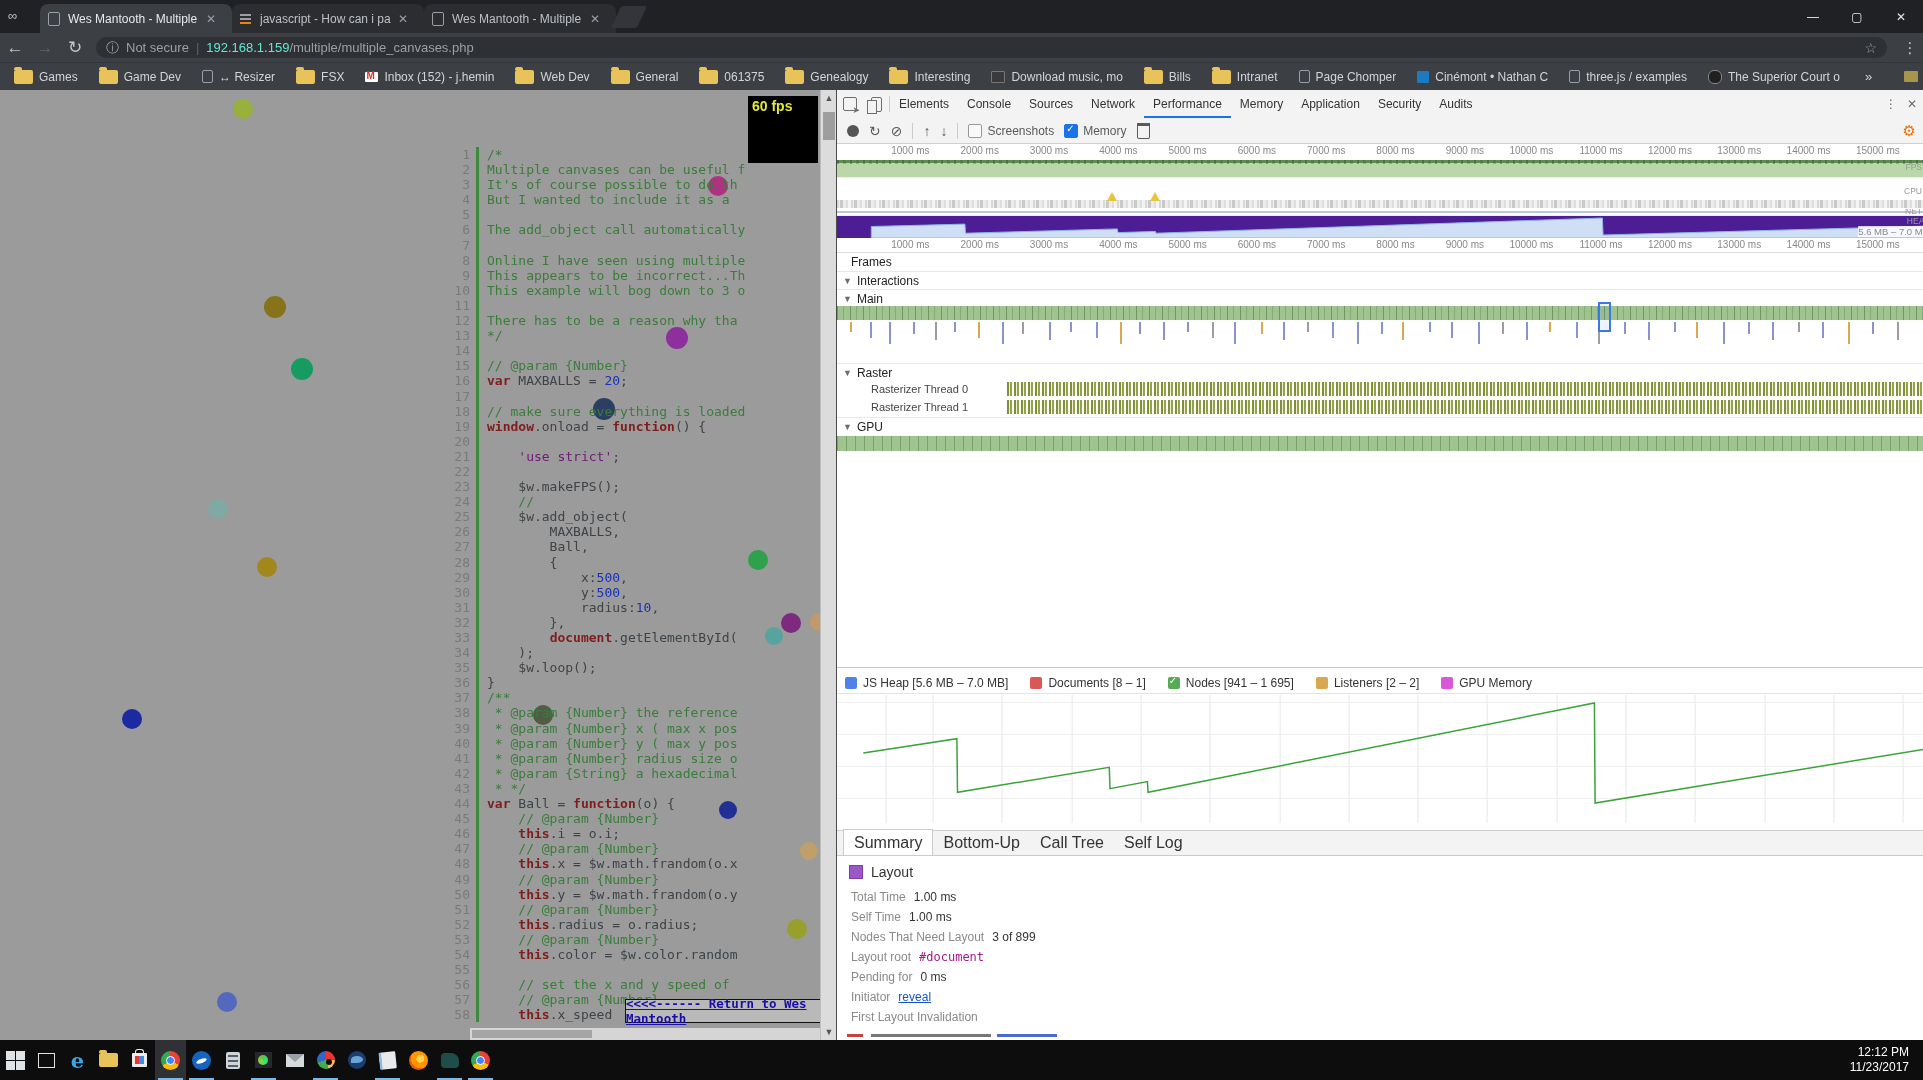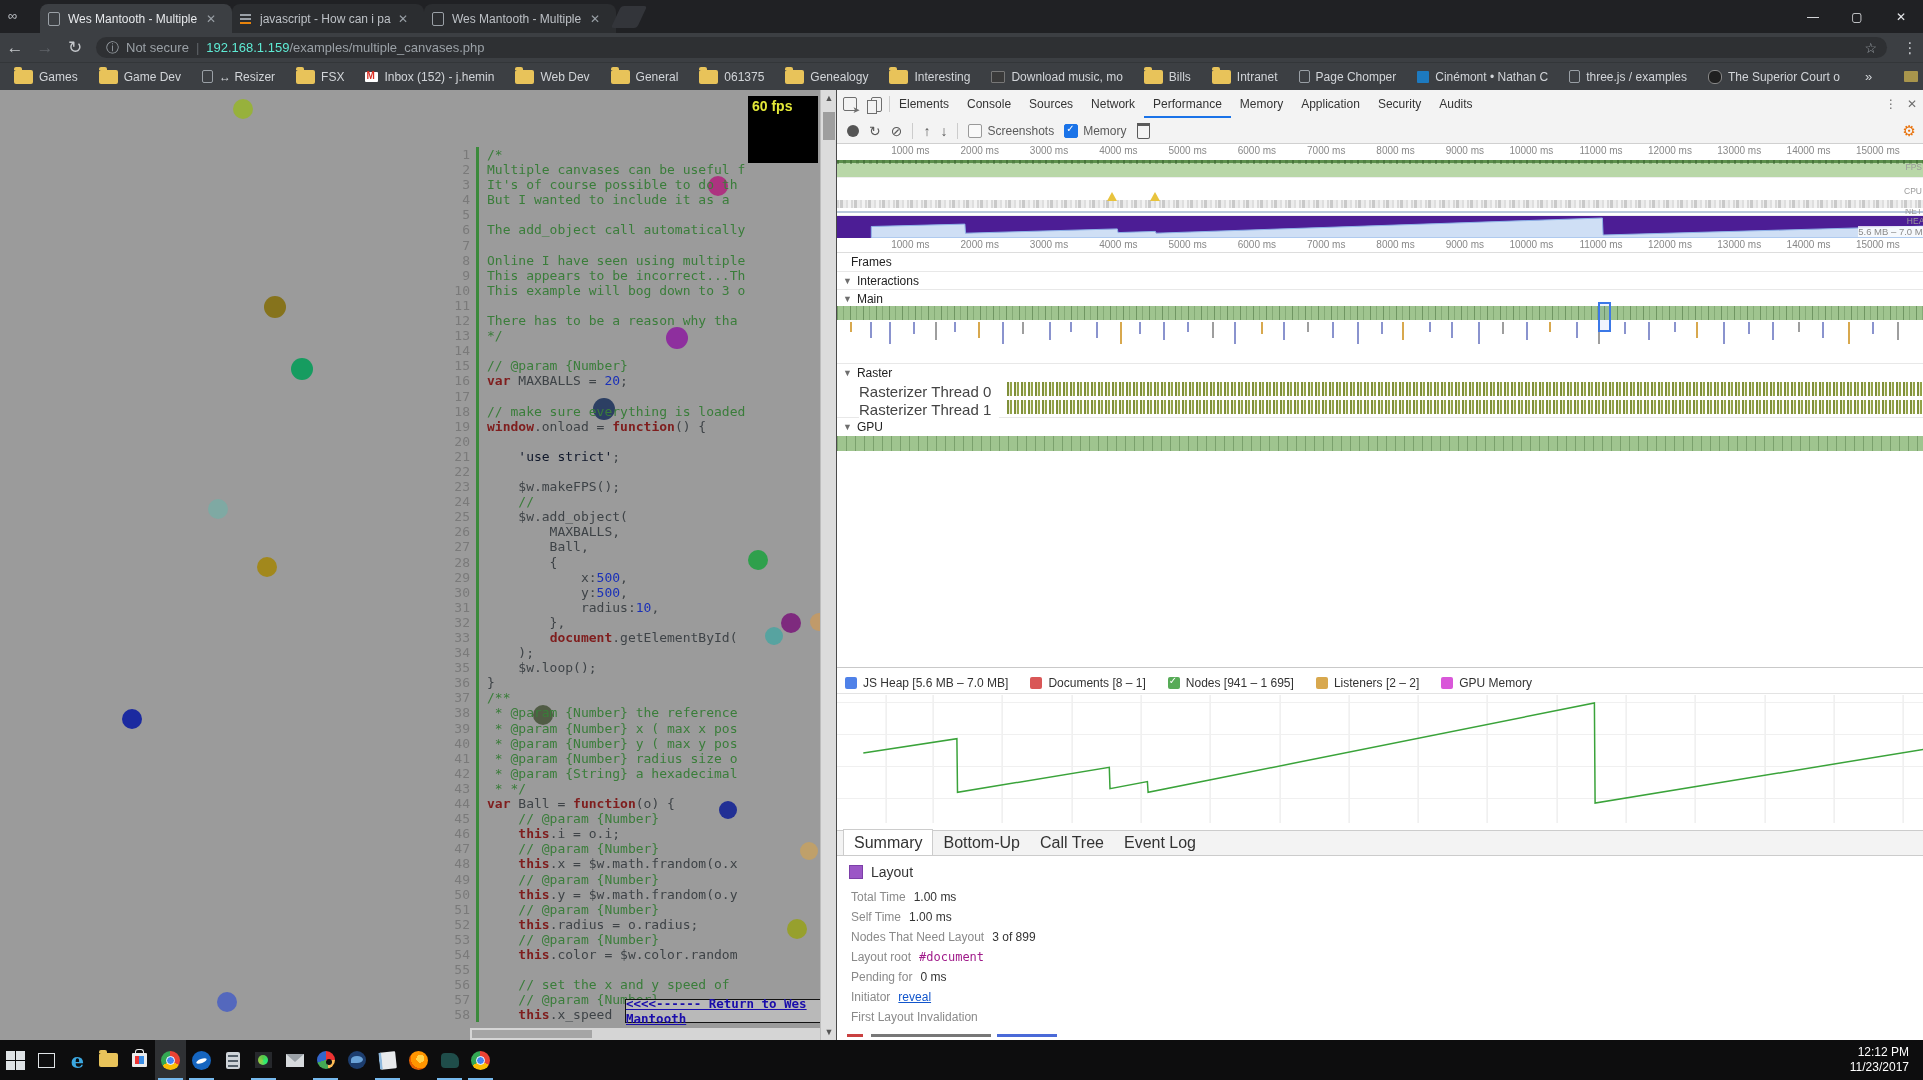--- a/index.html
+++ b/index.html
@@ -44,21 +44,21 @@
   .bm-chev{color:#d2d5d9;font-size:13px;margin:0 18px 0 4px;}
   .bm-sep{width:1px;height:18px;background:#55585c;margin-right:14px;}
 
   
   .page{left:0;top:90px;width:820px;height:950px;background:#9b9b9b;overflow:hidden;}
   .ball{border-radius:50%;}
   .codewrap{left:448px;top:57px;font-family:"DejaVu Sans Mono","Liberation Mono",monospace;font-size:13px;line-height:15.1px;white-space:pre;}
   .cl{display:flex;}
   .cl .n{width:22px;text-align:right;color:#7a7a7a;padding-right:6px;}
   .cl .g{border-left:3px solid #3c8a3c;padding-left:8px;color:#3e4347;}
-  .tok-c{color:#3a7d3a;} .tok-k{color:#7f1d1d;font-weight:bold;} .tok-s{color:#0f172a;margin-top:28px;} .tok-n{color:#1a30b8;}
+  .tok-c{color:#3a7d3a;} .tok-k{color:#7f1d1d;font-weight:bold;} .tok-s{color:#701a75;margin-top:28px;} .tok-n{color:#1a30b8;}
   .fpsbox{left:748px;top:6px;width:70px;height:67px;background:#000;color:#e3e838;font-weight:bold;font-size:14px;
      padding:2px 0 0 4px;box-sizing:border-box;}
   .retlink{left:625px;top:909px;width:212px;height:22px;background:#b9b9b9;border:1px solid #111;
      display:flex;align-items:center;justify-content:center;}
   .retlink span{color:#1a0dab;font-weight:bold;font-size:12.5px;text-decoration:underline;font-family:"DejaVu Sans Mono",monospace;}
   .vscroll{left:820px;top:90px;width:16px;height:950px;background:#dcdcdc;border-left:1px solid #bdbdbd;}
   .vthumb{left:2px;top:22px;width:12px;height:28px;background:#9e9e9e;}
   .varrow{left:0;width:16px;height:16px;color:#555;font-size:9px;text-align:center;line-height:16px;}
   .hscroll{left:470px;top:938px;width:350px;height:12px;background:#d5d5d5;}
   .hthumb{left:2px;top:2px;width:120px;height:8px;background:#a5a5a5;}
@@ -110,21 +110,21 @@
   .flame{left:0;top:148px;width:1087px;height:429px;background:#fff;}
   .sect{position:absolute;left:6px;color:#222;font-size:12px;display:flex;gap:5px;align-items:center;}
   .tri{color:#6e6e6e;font-size:9px;}
   .rowline{position:absolute;left:0;width:1087px;border-bottom:1px solid #e8e8e8;}
   .mainbar{position:absolute;left:0;top:68px;width:1087px;height:14px;background:#9fc48f;
      background-image:repeating-linear-gradient(90deg,rgba(55,95,45,.45) 0 1px,transparent 1px 6px,rgba(55,95,45,.25) 6px 7px,transparent 7px 13px);}
   .selframe{position:absolute;left:761px;top:64px;width:9px;height:26px;border:2px solid #3b78e7;background:rgba(59,120,231,.08);}
   .stripes{position:absolute;height:14px;background:repeating-linear-gradient(90deg,#7f8f3a 0 2px,#f0f0dc 2px 3px,#93a348 3px 5px,#ffffff 5px 7px);}
   .gpubar{position:absolute;left:0;top:198px;width:1087px;height:15px;background:#9fc48f;
      background-image:repeating-linear-gradient(90deg,rgba(55,95,45,.35) 0 1px,transparent 1px 9px);}
-  .threadlab{position:absolute;left:22px;color:#444;font-size:15px;background:#fff;padding-right:8px;z-index:2;}
+  .threadlab{position:absolute;left:34px;color:#444;font-size:11px;background:#fff;padding-right:8px;z-index:2;}
 
   .memsect{left:0;top:577px;width:1087px;height:159px;border-top:1px solid #c9c9c9;background:#fff;}
   .legend{position:absolute;left:0;top:4px;width:1087px;height:22px;border-bottom:1px solid #e3e3e3;
      display:flex;align-items:center;gap:22px;padding-left:8px;box-sizing:border-box;}
   .leg{display:flex;align-items:center;gap:6px;color:#333;font-size:12px;}
   .swatch{width:12px;height:12px;border-radius:2px;position:relative;}
   .swatch.ck:after{content:"✓";position:absolute;left:1px;top:-2px;color:#fff;font-size:10px;}
   .memchart{position:absolute;left:0;top:27px;width:1087px;height:128px;
      background-image:repeating-linear-gradient(0deg,#f0f0f0 0 1px,transparent 1px 32px),repeating-linear-gradient(90deg,#e6e6e6 0 1px,transparent 1px 69.3px);
      background-position:0 8px,95.6px 0;}
@@ -217,21 +217,21 @@
   </div>
 
   <div class="abs toolbar">
     <div class="navbtn">←</div>
     <div class="navbtn dim">→</div>
     <div class="navbtn">↻</div>
     <div class="omnibox">
       <span>ⓘ</span>
       <span>Not secure</span>
       <span class="omni-sep">|</span>
-      <span><span class="omni-host">192.168.1.159</span><span>/examples/multiple_canvases.php</span></span>
+      <span><span class="omni-host">192.168.1.159</span><span>/multiple/multiple_canvases.php</span></span>
       <span class="star">☆</span>
     </div>
     <div class="menu3">⋮</div>
   </div>
 
   <div class="abs bookmarksbar" id="bmbar">
       <div class="bm">
         <span class="bm-ico folder"></span>
         <span>Games</span>
       </div>
@@ -552,21 +552,21 @@
         <svg id="memsvg" width="1087" height="128">
             <polyline points="26.3,58.0 119.9,43.7 120.5,97.3 272.3,72.3 273.0,93.7 310.4,86.6 311.1,97.3 757.4,8.0 758.1,108.0 1086.6,54.4" fill="none" stroke="#3aa33a" stroke-width="1.5"></polyline>
           </svg>
       </div>
     </div>
 
     <div class="abs dt-btabs" id="btabs">
         <div class="btab active">Summary</div>
         <div class="btab">Bottom-Up</div>
         <div class="btab">Call Tree</div>
-        <div class="btab">Event Log</div>
+        <div class="btab">Self Log</div>
       </div>
 
     <div class="abs summary">
       <div class="sumhead">
         <div class="sq-purple"></div>
         <span>Layout</span>
       </div>
       <div id="sumrows">
           <div class="srow" style="top: 34px;"><span>Total Time</span><b>1.00 ms</b></div>
           <div class="srow" style="top: 54px;"><span>Self Time</span><b>1.00 ms</b></div>

